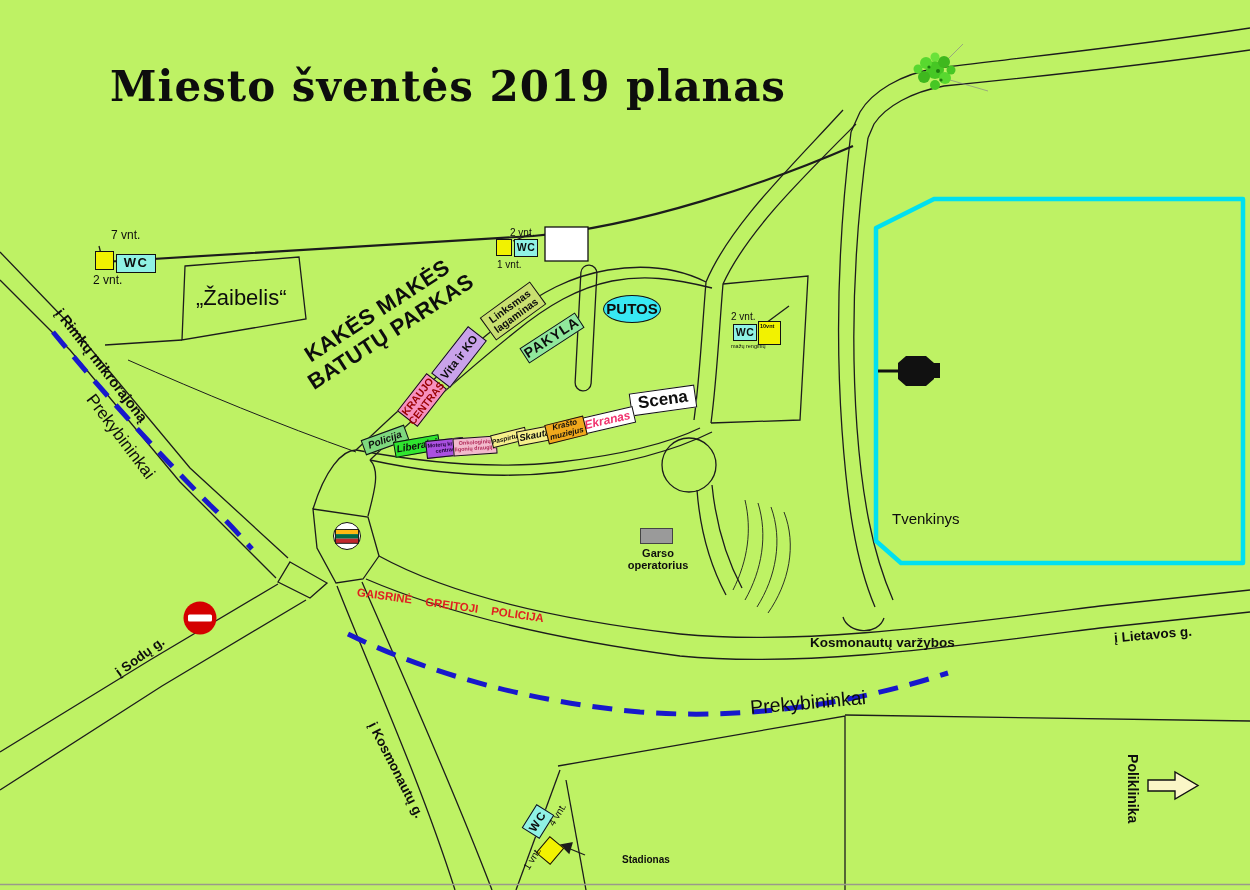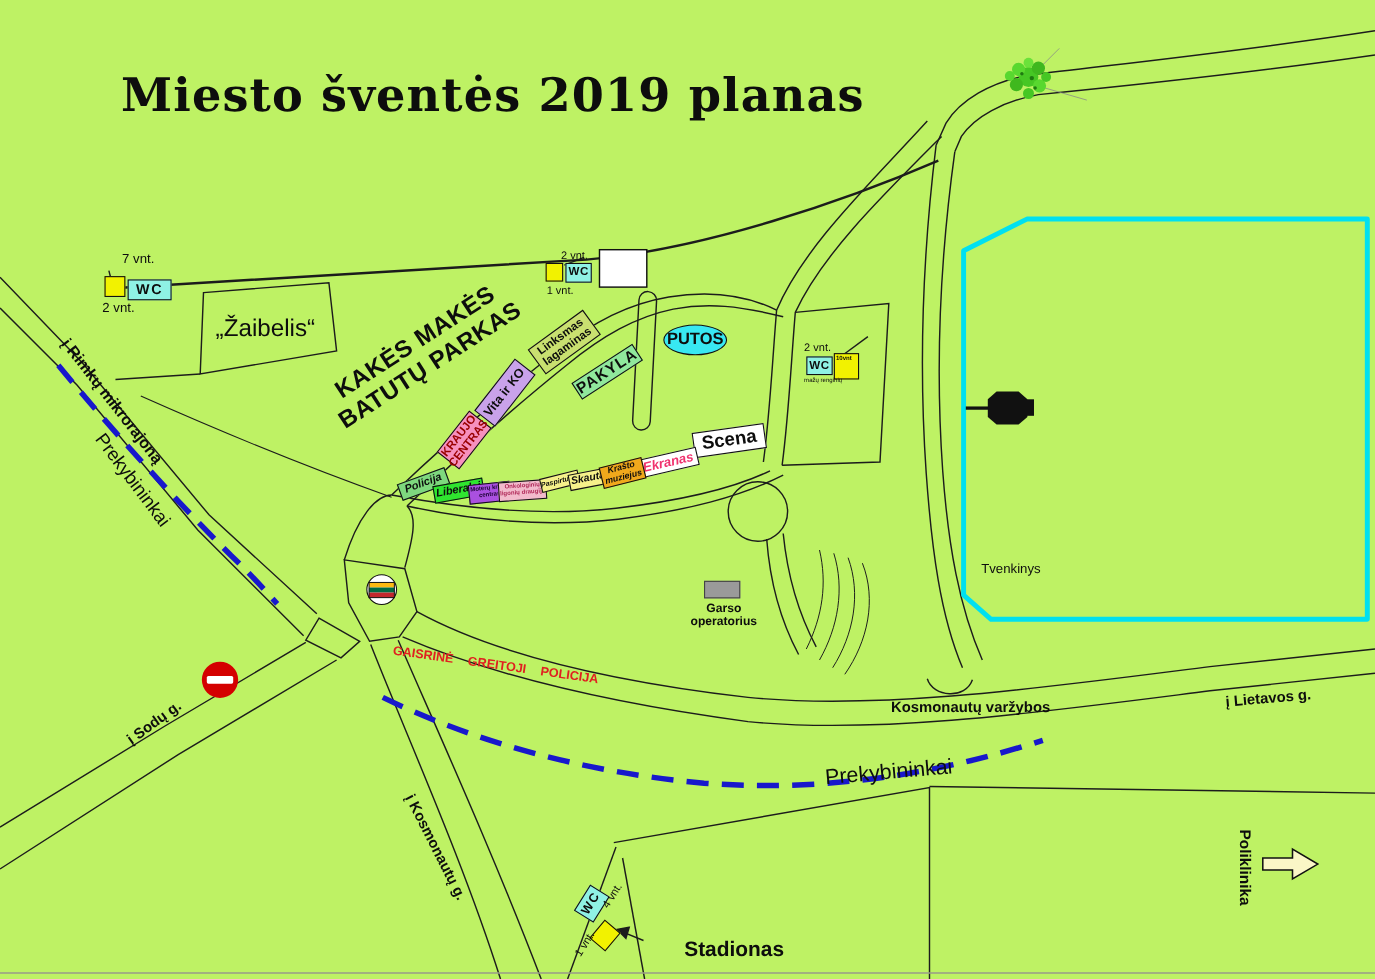--- a/index.html
+++ b/index.html
@@ -150,22 +150,22 @@
   </div>
 
   <div class="lbl b" style="left:64px;top:306px;font-size:14.5px;transform:rotate(52deg);transform-origin:left top;">į Rimkų mikrorajoną</div>
   <div class="lbl" style="left:97px;top:391px;font-size:17px;transform:rotate(53deg);transform-origin:left top;">Prekybininkai</div>
   <div class="lbl b" style="left:112px;top:650px;font-size:13.5px;transform:rotate(-36deg);">į Sodų g.</div>
   <div class="lbl b" style="left:378px;top:720px;font-size:13.5px;transform:rotate(63deg);transform-origin:left top;">į Kosmonautų g.</div>
   <div class="lbl b red" style="left:358px;top:586px;font-size:11.5px;transform:rotate(8deg);transform-origin:left top;word-spacing:10px;">GAISRINĖ GREITOJI POLICIJA</div>
   <div class="lbl b" style="left:810px;top:636px;font-size:13.5px;">Kosmonautų varžybos</div>
   <div class="lbl b" style="left:1114px;top:628px;font-size:13.5px;transform:rotate(-5deg);">į Lietavos g.</div>
   <div class="lbl" style="left:750px;top:692px;font-size:19.5px;transform:rotate(-5deg);">Prekybininkai</div>
-  <div class="lbl" style="left:892px;top:511px;font-size:12px;">Tvenkinys</div>
-  <div class="lbl b" style="left:622px;top:854px;font-size:19px;">Stadionas</div>
+  <div class="lbl" style="left:892px;top:511px;font-size:15px;">Tvenkinys</div>
+  <div class="lbl b" style="left:622px;top:854px;font-size:10px;">Stadionas</div>
   <div class="lbl b" style="left:1090px;top:781px;width:84px;text-align:center;font-size:14px;transform:rotate(90deg);">Poliklinika</div>
 
   <div class="box" style="left:640px;top:528px;width:33px;height:16px;background:#9a9a9a;border:1px solid #444;"></div>
   <div class="lbl b" style="left:608px;top:547px;width:100px;text-align:center;font-size:11px;white-space:normal;">
     <span>Garso</span><br>
     <span>operatorius</span>
   </div>
 
   <div class="box b" style="left:398px;top:387px;width:48px;height:26px;background:#F790BE;color:#990000;font-size:10.5px;transform:rotate(-52deg);">
     <span>KRAUJO</span>

